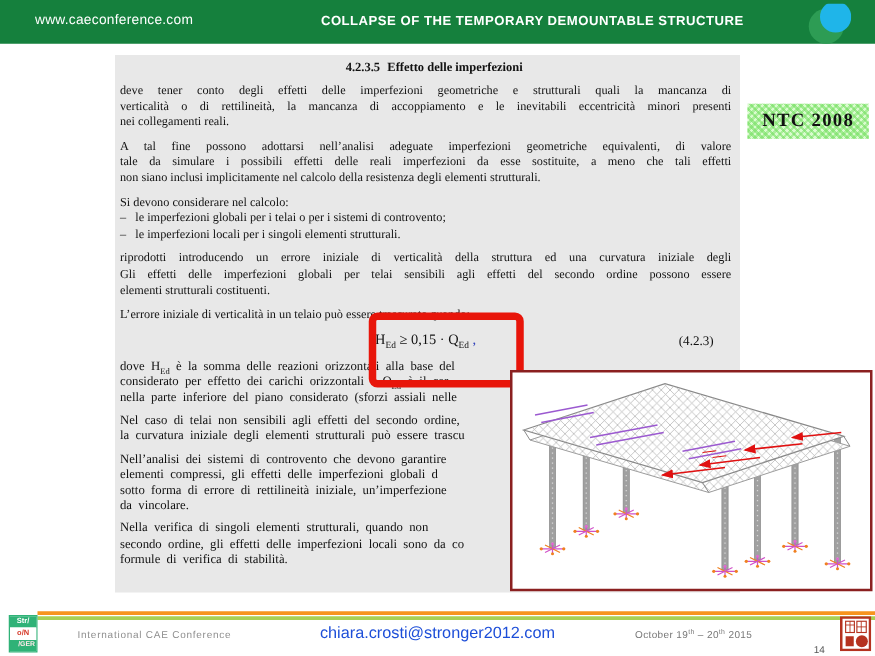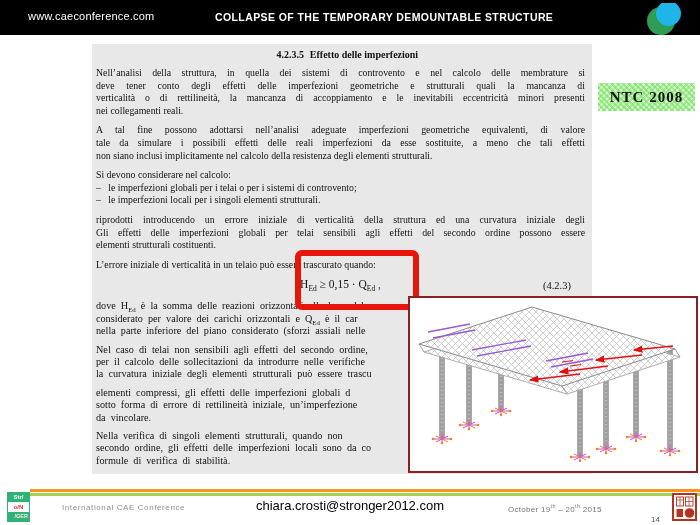--- a/index.html
+++ b/index.html
@@ -1,22 +1,22 @@
 <!DOCTYPE html>
 <html><head>
 <meta charset="utf-8">
 <style>
   html,body{margin:0;padding:0;background:#fff;}
   .slide{position:relative;width:700px;height:525px;overflow:hidden;background:#ffffff;
          font-family:"Liberation Sans",sans-serif;}
 
   
-  .header{position:absolute;left:0;top:0;width:700px;height:35px;background:#000000;z-index:10;}
+  .header{position:absolute;left:0;top:0;width:700px;height:35px;background:#15803d;z-index:10;}
   .header .url{position:absolute;left:28px;top:10px;color:#ffffff;font-size:11px;letter-spacing:.2px;cursor:pointer;}
-  .header .title{position:absolute;left:215px;top:11px;width:380px;text-align:left;color:#ffffff;
+  .header .title{position:absolute;left:215px;top:11px;width:380px;text-align:right;color:#ffffff;
                  font-size:10.5px;font-weight:bold;letter-spacing:.4px;}
   .crescent{position:absolute;left:644px;top:3px;z-index:11;}
 
   
   .badge{position:absolute;left:598px;top:83px;width:97px;height:28px;z-index:2;
          background-color:#d9fbce;
          background-image:repeating-linear-gradient(45deg, rgba(112,222,92,.55) 0 2px, transparent 2px 4px),
                           repeating-linear-gradient(-45deg, rgba(112,222,92,.45) 0 2px, transparent 2px 4px);
          display:flex;align-items:center;justify-content:center;
          font-family:"Liberation Serif",serif;font-weight:bold;font-size:15px;color:#111;letter-spacing:1px;}
@@ -50,21 +50,21 @@
   
   .line-orange{position:absolute;left:30px;top:489px;width:670px;height:3px;background:#f7941e;z-index:10;}
   .line-green{position:absolute;left:30px;top:493px;width:670px;height:3px;background:#a9cf54;z-index:10;}
   .footer-logo{position:absolute;left:7px;top:492px;width:23px;height:30px;z-index:11;
                font-size:6px;font-weight:bold;line-height:10px;text-align:center;
                border:1px solid #2fb277;box-sizing:border-box;}
   .footer-logo .r1{background:#2fb277;color:#fff;height:9px;line-height:9px;}
   .footer-logo .r2{background:#ffffff;color:#d63a2a;height:10px;line-height:10px;}
   .footer-logo .r3{background:#2fb277;color:#ffeaea;height:9px;line-height:9px;font-size:5.5px;text-align:right;padding-right:1px;}
   .conf{position:absolute;left:62px;top:503px;font-size:8px;color:#8f8f8f;letter-spacing:.6px;z-index:11;}
-  .email{position:absolute;left:150px;top:498px;width:400px;text-align:center;font-size:13px;color:#000000;z-index:11;cursor:pointer;}
+  .email{position:absolute;left:150px;top:498px;width:400px;text-align:center;font-size:13px;color:#1d4ed8;z-index:11;cursor:pointer;}
   .fdate{position:absolute;left:508px;top:503px;font-size:8px;color:#777;letter-spacing:.3px;z-index:11;}
   .fdate sup{font-size:5.5px;}
   .pagenum{position:absolute;left:651px;top:503px;font-size:8px;color:#555;z-index:11;margin-top:12px;}
   .stamp{position:absolute;left:672px;top:493px;z-index:11;}
 </style>
 </head>
 <body>
 
 <div class="slide">
 
@@ -78,21 +78,20 @@
   </svg>
 
   <div class="badge">NTC 2008</div>
 
   <div class="doc">
     <div class="heading">
       <span class="secnum">4.2.3.5</span><span class="sectitle">Effetto delle imperfezioni</span>
     </div>
     <div id="body1" class="b1">
         <div class="para">
-          <div class="line j"><span>Nell’analisi della struttura, in quella dei sistemi di controvento e nel calcolo delle membrature si</span></div>
           <div class="line j"><span>deve tener conto degli effetti delle imperfezioni geometriche e strutturali quali la mancanza di</span></div>
           <div class="line j"><span>verticalità o di rettilineità, la mancanza di accoppiamento e le inevitabili eccentricità minori presenti</span></div>
           <div class="line"><span>nei collegamenti reali.</span></div>
         </div>
         <div class="para">
           <div class="line j"><span>A tal fine possono adottarsi nell’analisi adeguate imperfezioni geometriche equivalenti, di valore</span></div>
           <div class="line j"><span>tale da simulare i possibili effetti delle reali imperfezioni da esse sostituite, a meno che tali effetti</span></div>
           <div class="line"><span>non siano inclusi implicitamente nel calcolo della resistenza degli elementi strutturali.</span></div>
         </div>
         <div class="para">
@@ -109,29 +108,29 @@
           <div class="line"><span>L’errore iniziale di verticalità in un telaio può essere trascurato quando:</span></div>
         </div>
       </div>
     <div class="formula-row">
       <span class="formula"><span>H</span><sub>Ed</sub><span> ≥ 0,15 · </span><span>Q</span><sub>Ed</sub><span class="blue"> ,</span></span>
       <span class="eqnum">(4.2.3)</span>
     </div>
     <div id="body2" class="b2">
         <div class="para">
           <div class="line"><span>dove H</span><sub>Ed</sub><span> è la somma delle reazioni orizzontali alla base del</span></div>
-          <div class="line"><span>considerato per valore dei carichi orizzontali e Q</span><sub>Ed</sub><span> è il car</span></div>
+          <div class="line"><span>considerato per effetto dei carichi orizzontali e Q</span><sub>Ed</sub><span> è il car</span></div>
           <div class="line"><span>nella parte inferiore del piano considerato (sforzi assiali nelle</span></div>
         </div>
         <div class="para">
           <div class="line"><span>Nel caso di telai non sensibili agli effetti del secondo ordine,</span></div>
-          <div class="line"><span>per il calcolo delle sollecitazioni da introdurre nelle verifiche</span></div>
           <div class="line"><span>la curvatura iniziale degli elementi strutturali può essere trascu</span></div>
         </div>
         <div class="para">
+          <div class="line"><span>Nell’analisi dei sistemi di controvento che devono garantire</span></div>
           <div class="line"><span>elementi compressi, gli effetti delle imperfezioni globali d</span></div>
           <div class="line"><span>sotto forma di errore di rettilineità iniziale, un’imperfezione</span></div>
           <div class="line"><span>da vincolare.</span></div>
         </div>
         <div class="para">
           <div class="line"><span>Nella verifica di singoli elementi strutturali, quando non</span></div>
           <div class="line"><span>secondo ordine, gli effetti delle imperfezioni locali sono da co</span></div>
           <div class="line"><span>formule di verifica di stabilità.</span></div>
         </div>
       </div>

